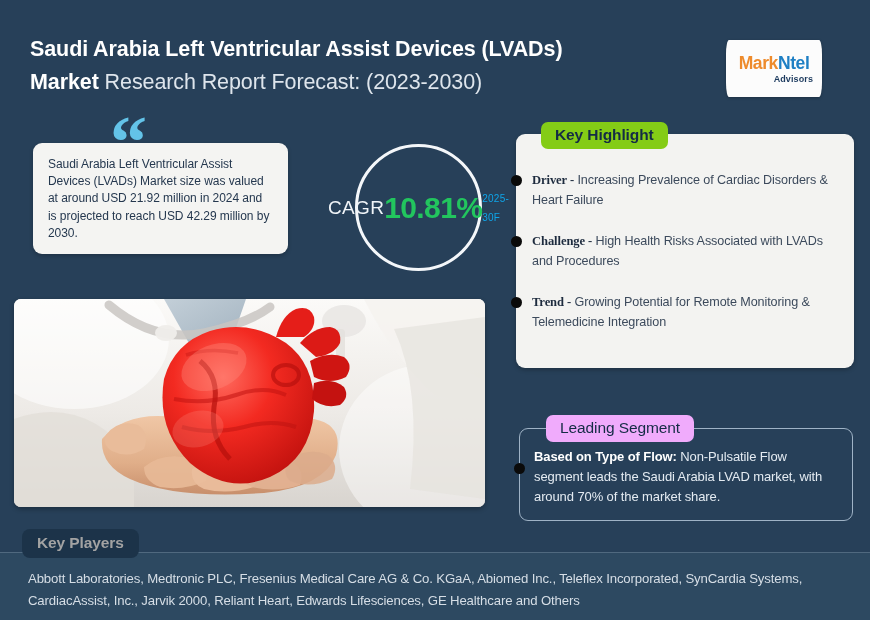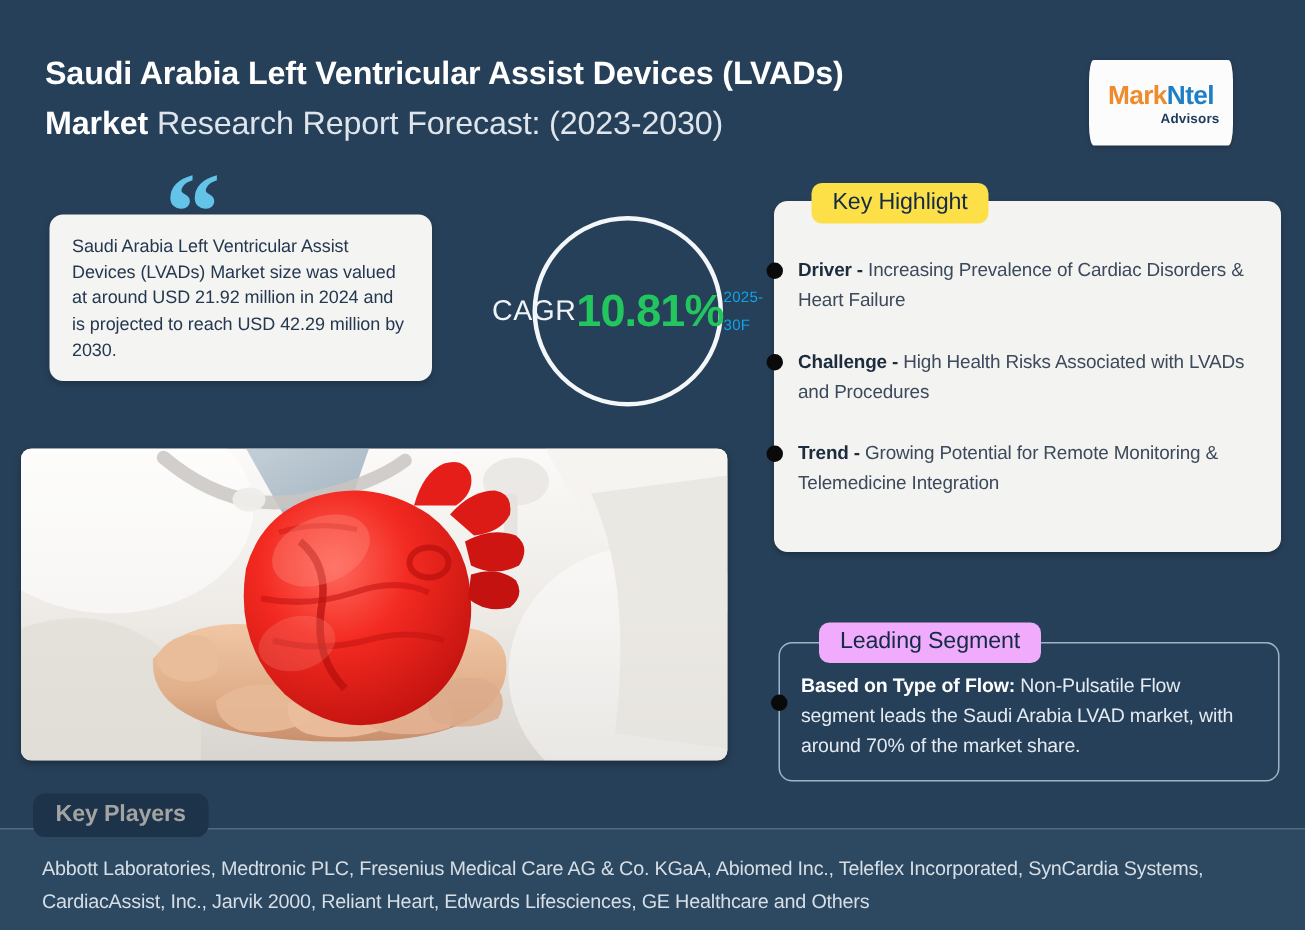--- a/index.html
+++ b/index.html
@@ -164,24 +164,24 @@
     width: 338px;
     height: 234px;
     background: #F3F3F1;
     border-radius: 9px;
     box-shadow: 0 2px 4px rgba(0,0,0,0.25);
   }
   #key-highlight-badge {
     position: absolute;
     left: 541px;
     top: 122px;
-    background: #fde047;
+    background: #84cc16;
     color: #142B45;
     font-size: 15.5px;
-    font-weight: normal;
+    font-weight: bold;
     padding: 4px 14px 5px 14px;
     border-radius: 7px;
     z-index: 4;
     letter-spacing: -0.1px;
   }
   #highlight-list {
     position: absolute;
     left: 532px;
     top: 170px;
     width: 310px;
@@ -197,21 +197,21 @@
   }
   #highlight-list li .bullet {
     position: absolute;
     left: -21px;
     top: 5px;
     width: 11px;
     height: 11px;
     background: #0A0A0A;
     border-radius: 50%;
   }
-  .hl-label { font-weight: bold; color: #1D2B3E; }
+  .hl-label { font-weight: bold; color: #1D2B3E; font-family: Liberation Serif, serif; }
 
   
   #leading-segment-box {
     position: absolute;
     left: 519px;
     top: 428px;
     width: 334px;
     height: 93px;
     border: 1.3px solid #9FB3C6;
     border-radius: 9px;

